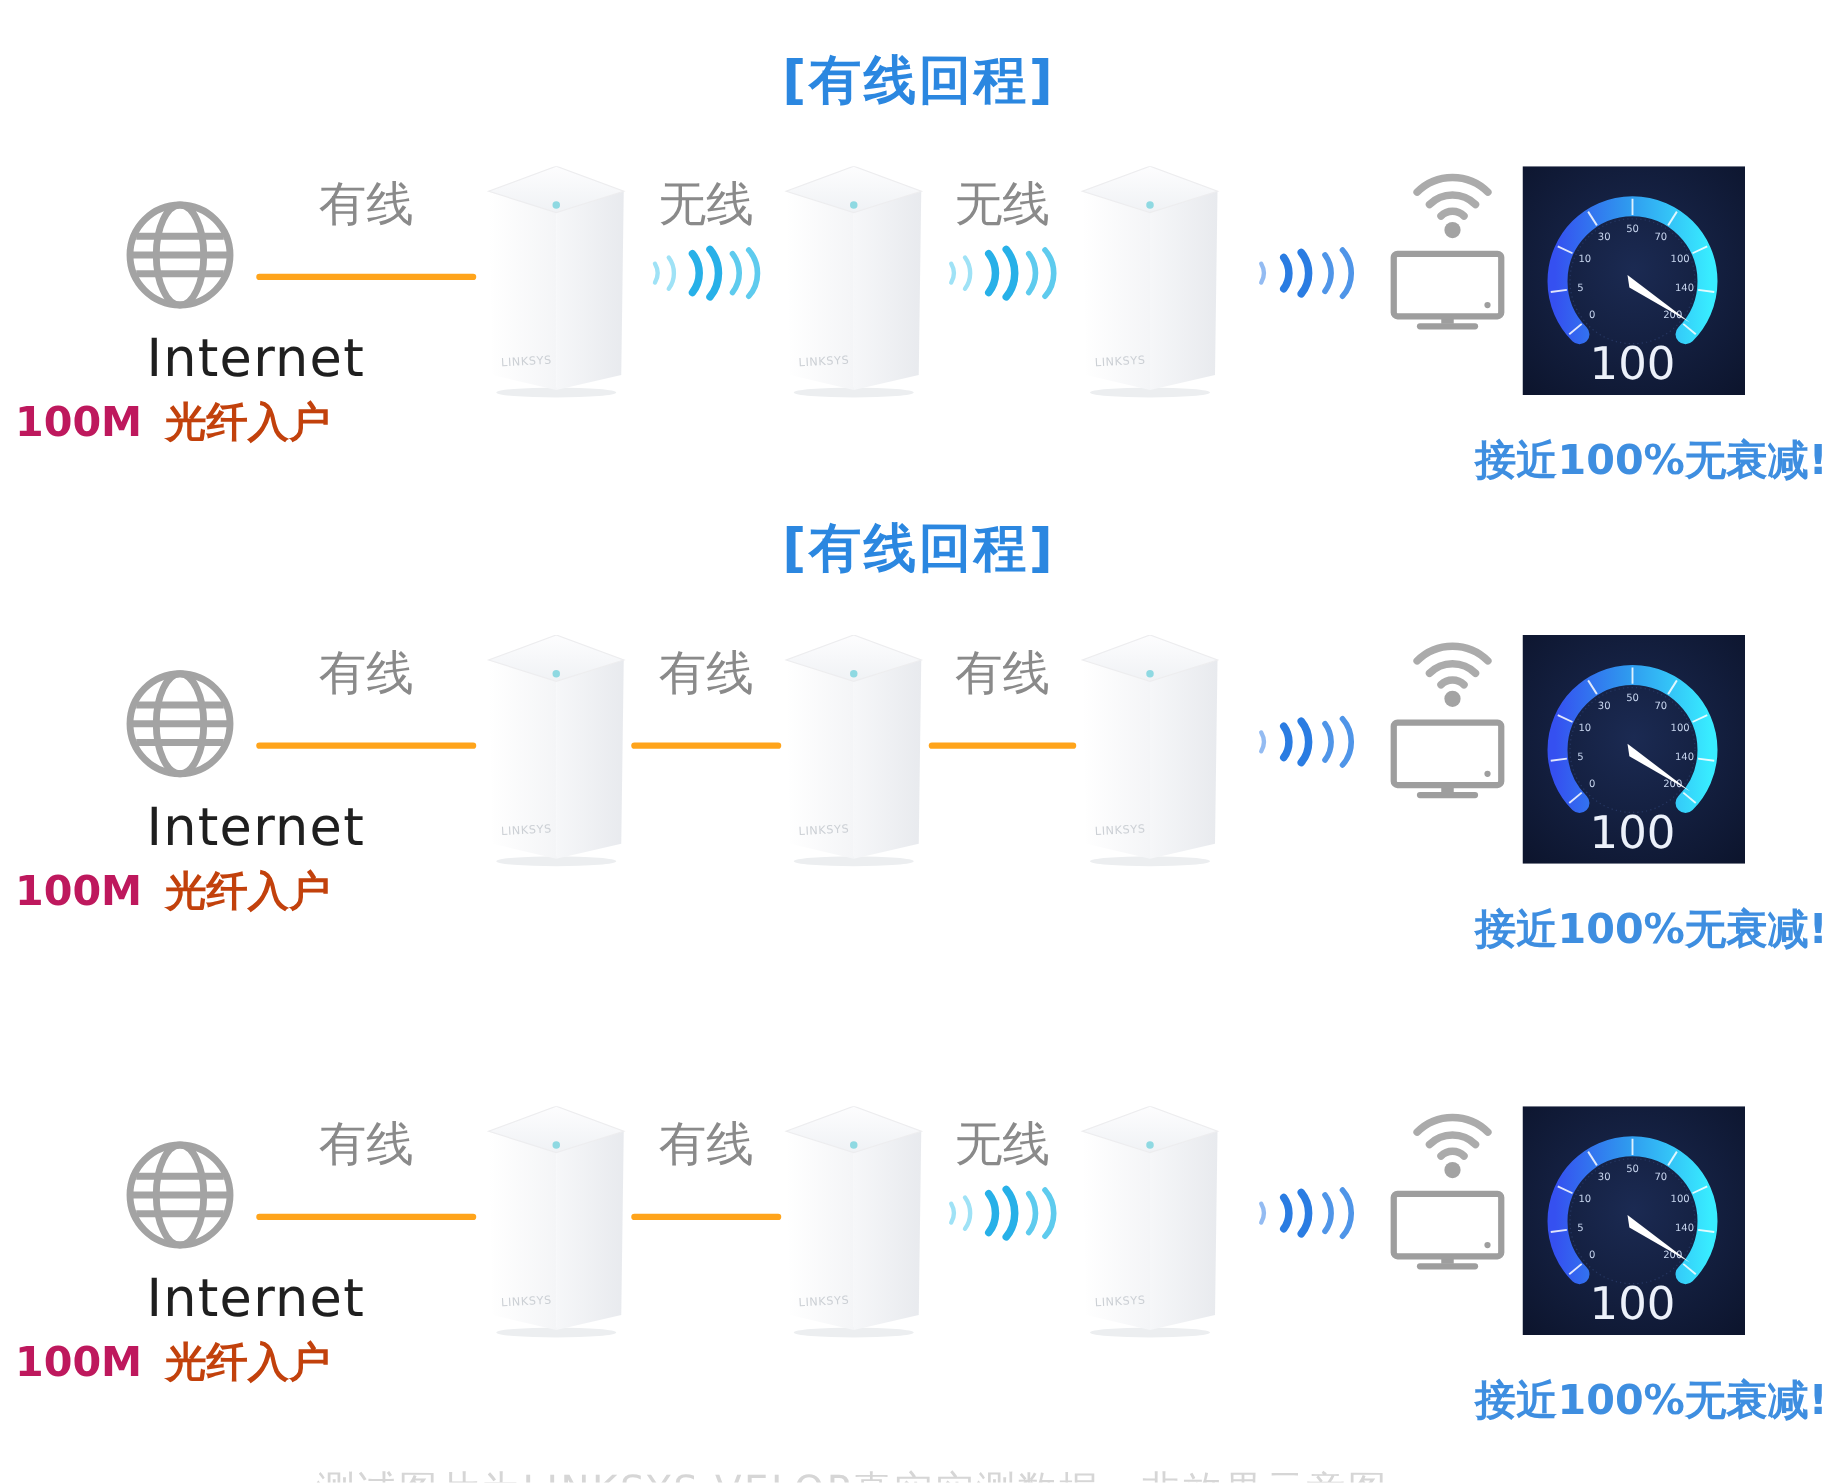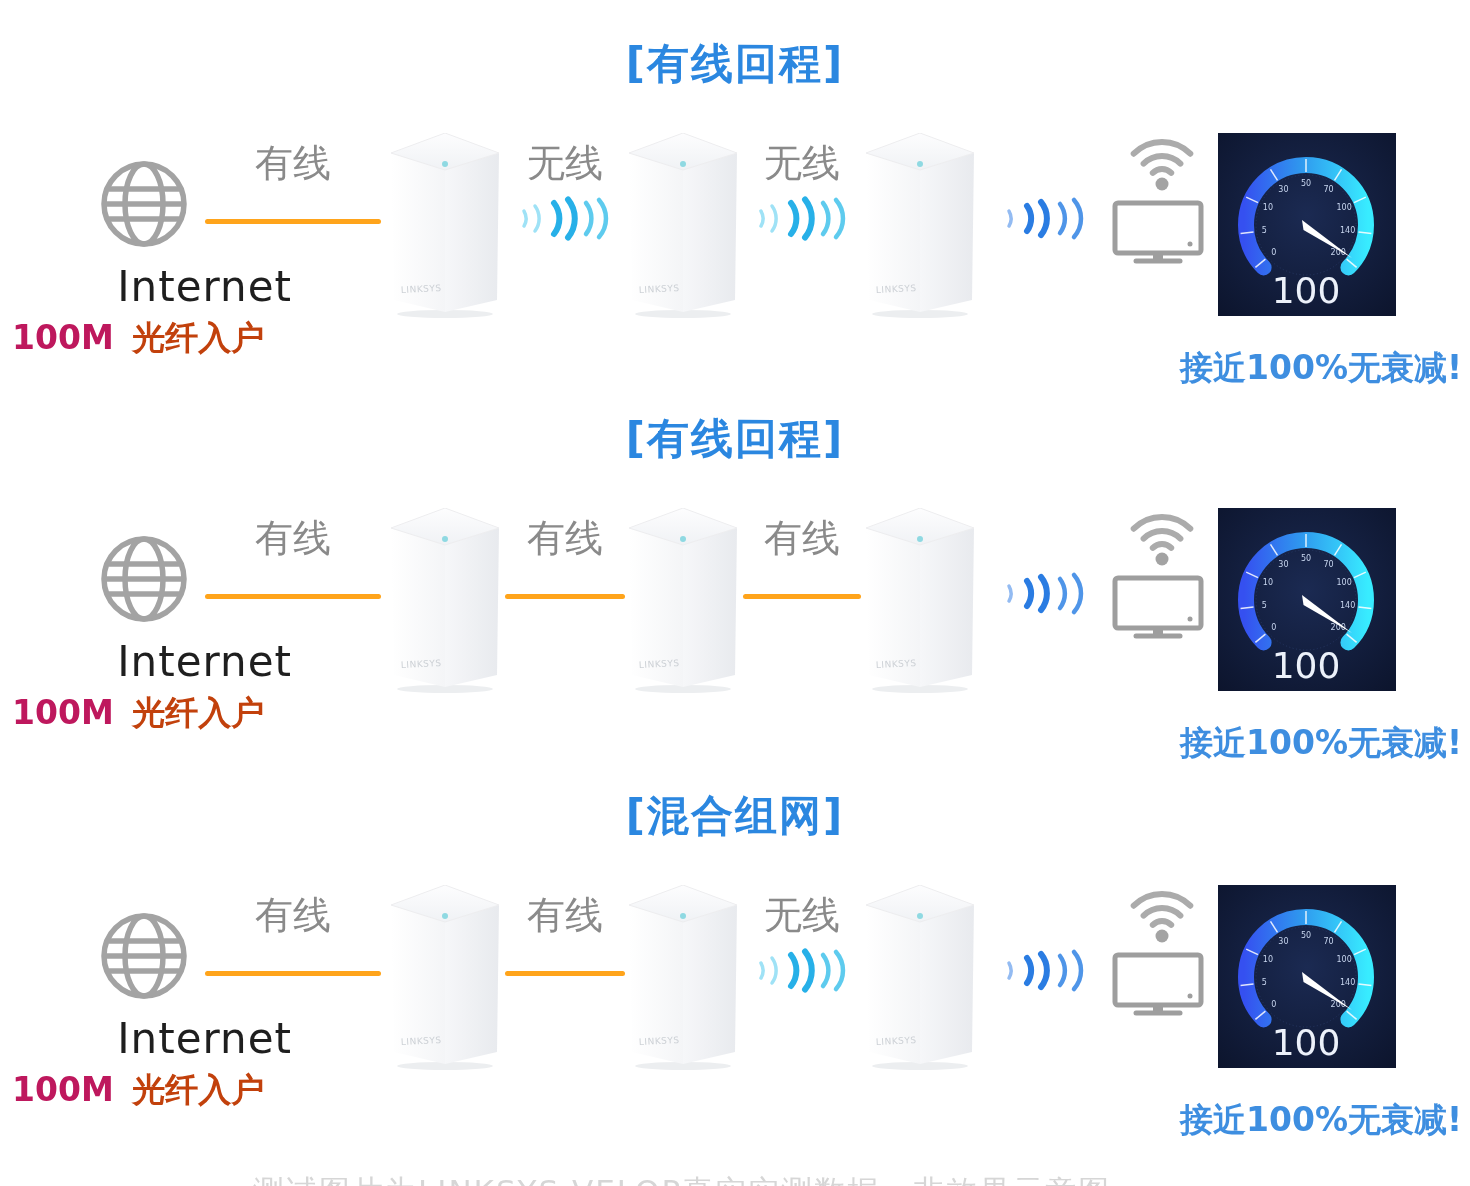--- a/index.html
+++ b/index.html
@@ -358,21 +358,20 @@
         </g>
       <polygon points="84,87 85.5,97 134,125" fill="#ffffff"></polygon>
       <text class="gauge-reading" x="88" y="170">100</text>
     </svg>
 
     <div class="result-label">接近100%无衰减!</div>
   </div>
 </section>
 
 <section class="scenario" style="top:782px">
-  <div class="scenario-title">[混合组网]</div>
   <div class="band">
 
     <div class="internet-group">
       <svg class="globe" width="94" height="94" viewBox="0 0 94 94">
         <g fill="none" stroke="#a3a3a3" stroke-width="5.5">
           <circle cx="47" cy="47" r="40"></circle>
           <ellipse cx="47" cy="47" rx="19" ry="40"></ellipse>
           <line x1="12" y1="32" x2="82" y2="32"></line>
           <line x1="7" y1="47" x2="87" y2="47"></line>
           <line x1="12" y1="62" x2="82" y2="62"></line>

